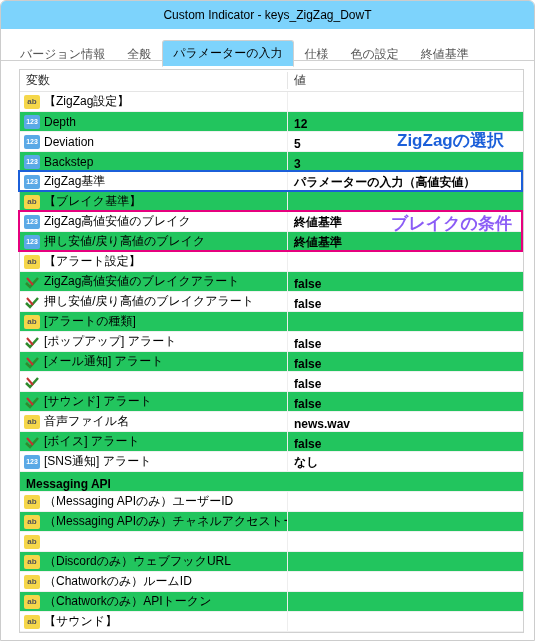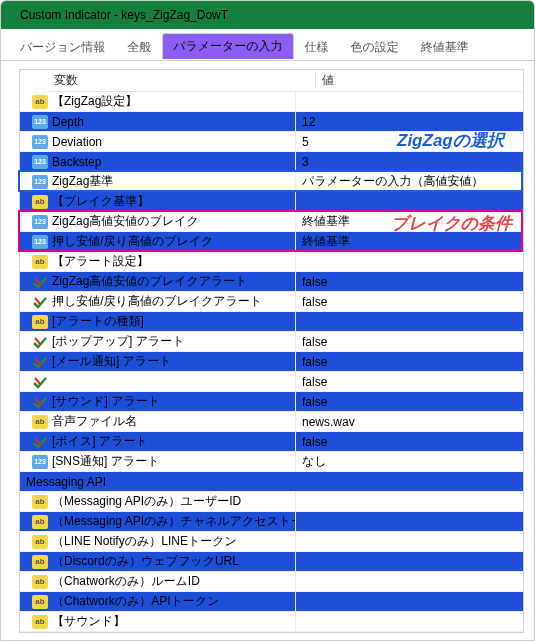--- a/index.html
+++ b/index.html
@@ -10,97 +10,97 @@
     color: #000;
     width: 535px;
     height: 641px;
     overflow: hidden;
     border: 1px solid #ccc;
     border-radius: 6px 6px 0 0;
   }
   .title-bar {
     height: 28px;
     line-height: 28px;
-    padding: 0 19px;
+    padding: 0 11px;
     font-size: 12px;
     color: #000;
-    background: #15803d;
+    background: #7dd3fc;
+    text-align: center;
   }
   .tabs {
     display: flex;
     align-items: flex-end;
     border-bottom: 1px solid #d0d0d0;
     padding: 4px 8px 0 8px;
     gap: 0;
   }
   .tab {
     padding: 4px 10px;
     font-size: 12px;
     color: #555;
     cursor: pointer;
     border: 1px solid transparent;
     border-bottom: none;
     position: relative;
-    top: 0;
+    top: 7px;
   }
   .tab.active {
     color: #000;
     border: 1px solid #d0d0d0;
     border-bottom: 1px solid #fff;
-    background: #8b5cf6;
+    background: #7dd3fc;
     border-radius: 3px 3px 0 0;
   }
   .panel {
     padding: 8px 10px 10px 18px;
   }
   .grid {
     border: 1px solid #d0d0d0;
     width: 100%;
     overflow: hidden;
   }
   .grid-header {
     display: flex;
     background: #fff;
     border-bottom: 1px solid #e5e5e5;
     height: 22px;
     align-items: center;
     font-weight: normal;
     color: #333;
-    margin-left: 28px;
   }
   .col-name { width: 268px; padding-left: 6px; border-right: 1px solid #e5e5e5; }
   .col-value { flex: 1; padding-left: 6px; }
   .row {
     display: flex;
     height: 20px;
     align-items: center;
     border-bottom: 1px solid #f0f0f0;
     position: relative;
   }
-  .row.alt { background: #1d4ed8; }
+  .row.alt { background: #22c55e; }
   .cell-name {
     width: 268px;
     display: flex;
     align-items: center;
     gap: 4px;
     padding-left: 4px;
     border-right: 1px solid #eee;
     height: 100%;
     overflow: hidden;
     white-space: nowrap;
-    margin-left: 8px;
   }
   .cell-value {
     flex: 1;
     padding-left: 6px;
     height: 100%;
     display: flex;
-    align-items: center;
+    align-items: flex-end;
     overflow: hidden;
     white-space: nowrap;
+    font-weight: bold;
   }
   .type-icon {
     width: 16px; height: 14px;
     border-radius: 2px;
     display: inline-flex;
     align-items: center;
     justify-content: center;
     font-size: 8px;
     font-weight: bold;
     color: #fff;
@@ -120,28 +120,27 @@
     height: 22px;
     border: 2px solid;
     pointer-events: none;
     z-index: 10;
   }
   .hl-blue { border-color: #1b5fd9; }
   .hl-pink { border-color: #e6007e; }
   .annotation {
     position: absolute;
     font-weight: bold;
-    font-style: italic;
     font-size: 17px;
     pointer-events: none;
     z-index: 20;
     font-family: "Meiryo", sans-serif;
   }
   .ann-blue { color: #1b5fd9; }
-  .ann-pink { color: #ef4444; text-align: center; }
+  .ann-pink { color: #8b5cf6; text-align: center; }
   .grid-wrap { position: relative; }
 </style>
 </head>
 <body>
 
 <div class="title-bar">
   <span>Custom Indicator - keys_ZigZag_DowT</span>
 </div>
 
 <div class="tabs">
@@ -386,21 +385,20 @@
               <span class="type-icon type-ab">ab</span>
               <span>（Messaging APIのみ）チャネルアクセストークン</span>
             </div>
             <div class="cell-value">
               <span></span>
             </div>
           </div>
           <div class="row">
             <div class="cell-name">
               <span class="type-icon type-ab">ab</span>
-              <span>（LINE Notifyのみ）LINEトークン</span>
             </div>
             <div class="cell-value">
               <span></span>
             </div>
           </div>
           <div class="row alt">
             <div class="cell-name">
               <span class="type-icon type-ab">ab</span>
               <span>（Discordのみ）ウェブフックURL</span>
             </div>

